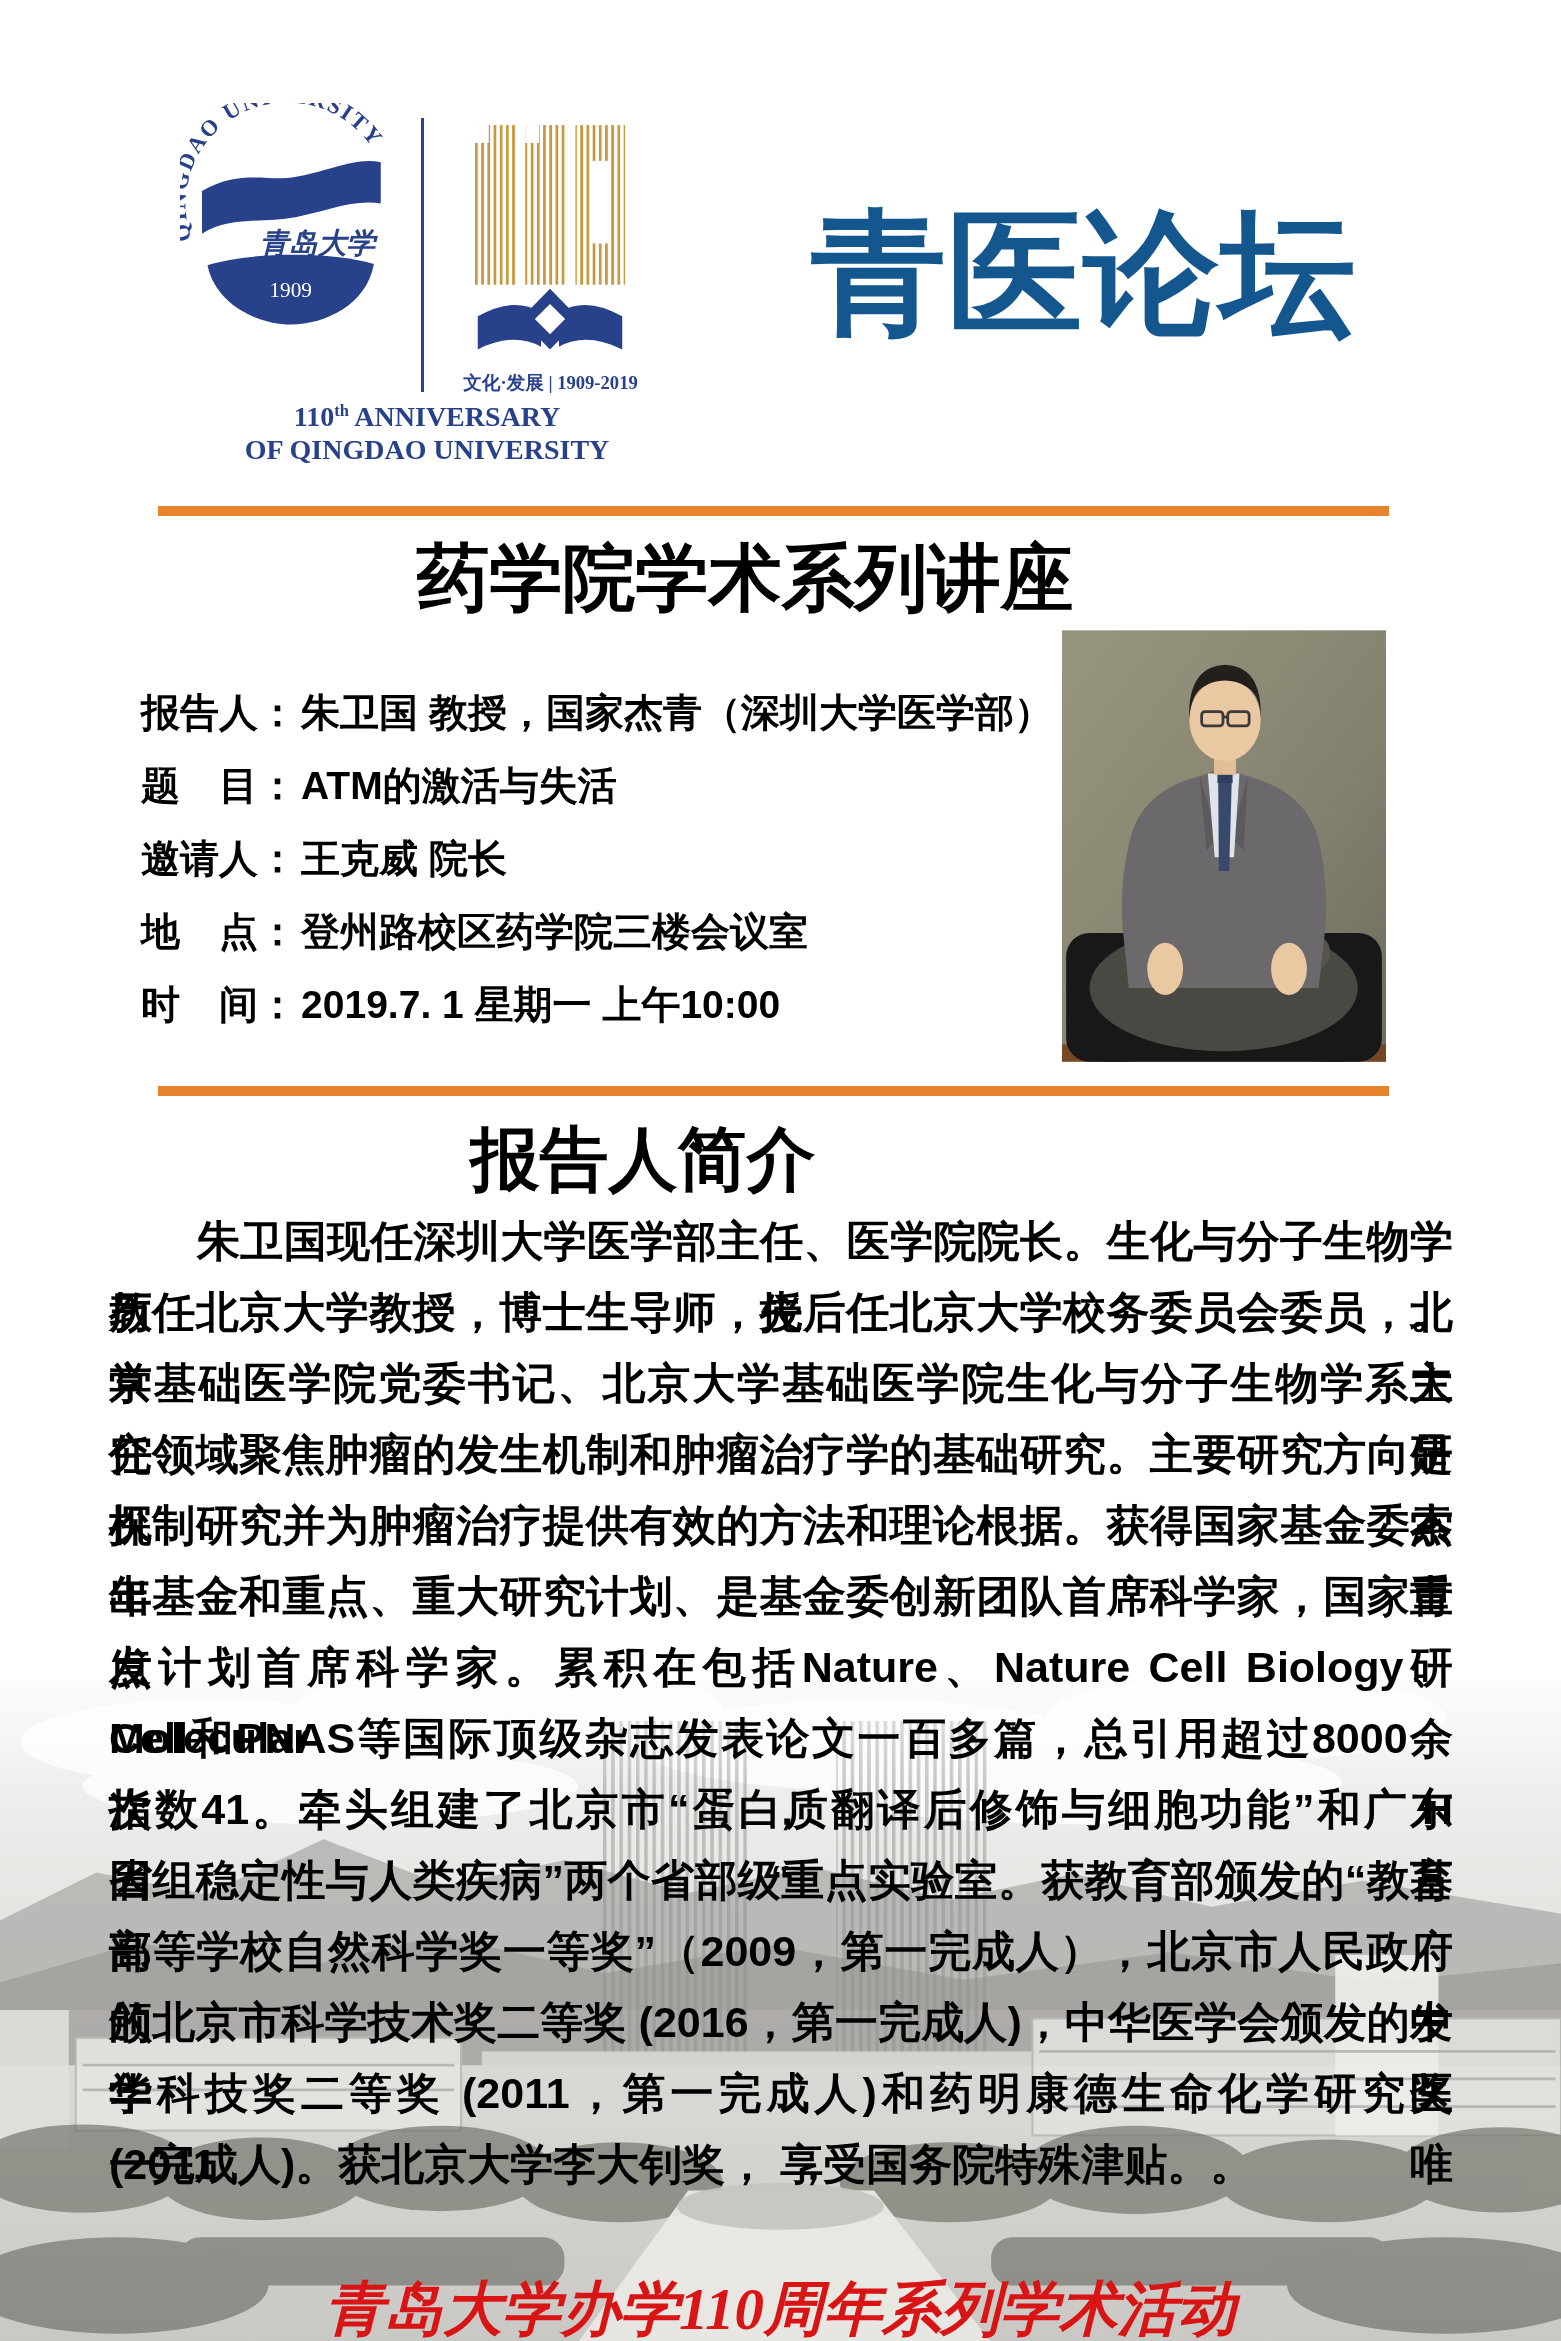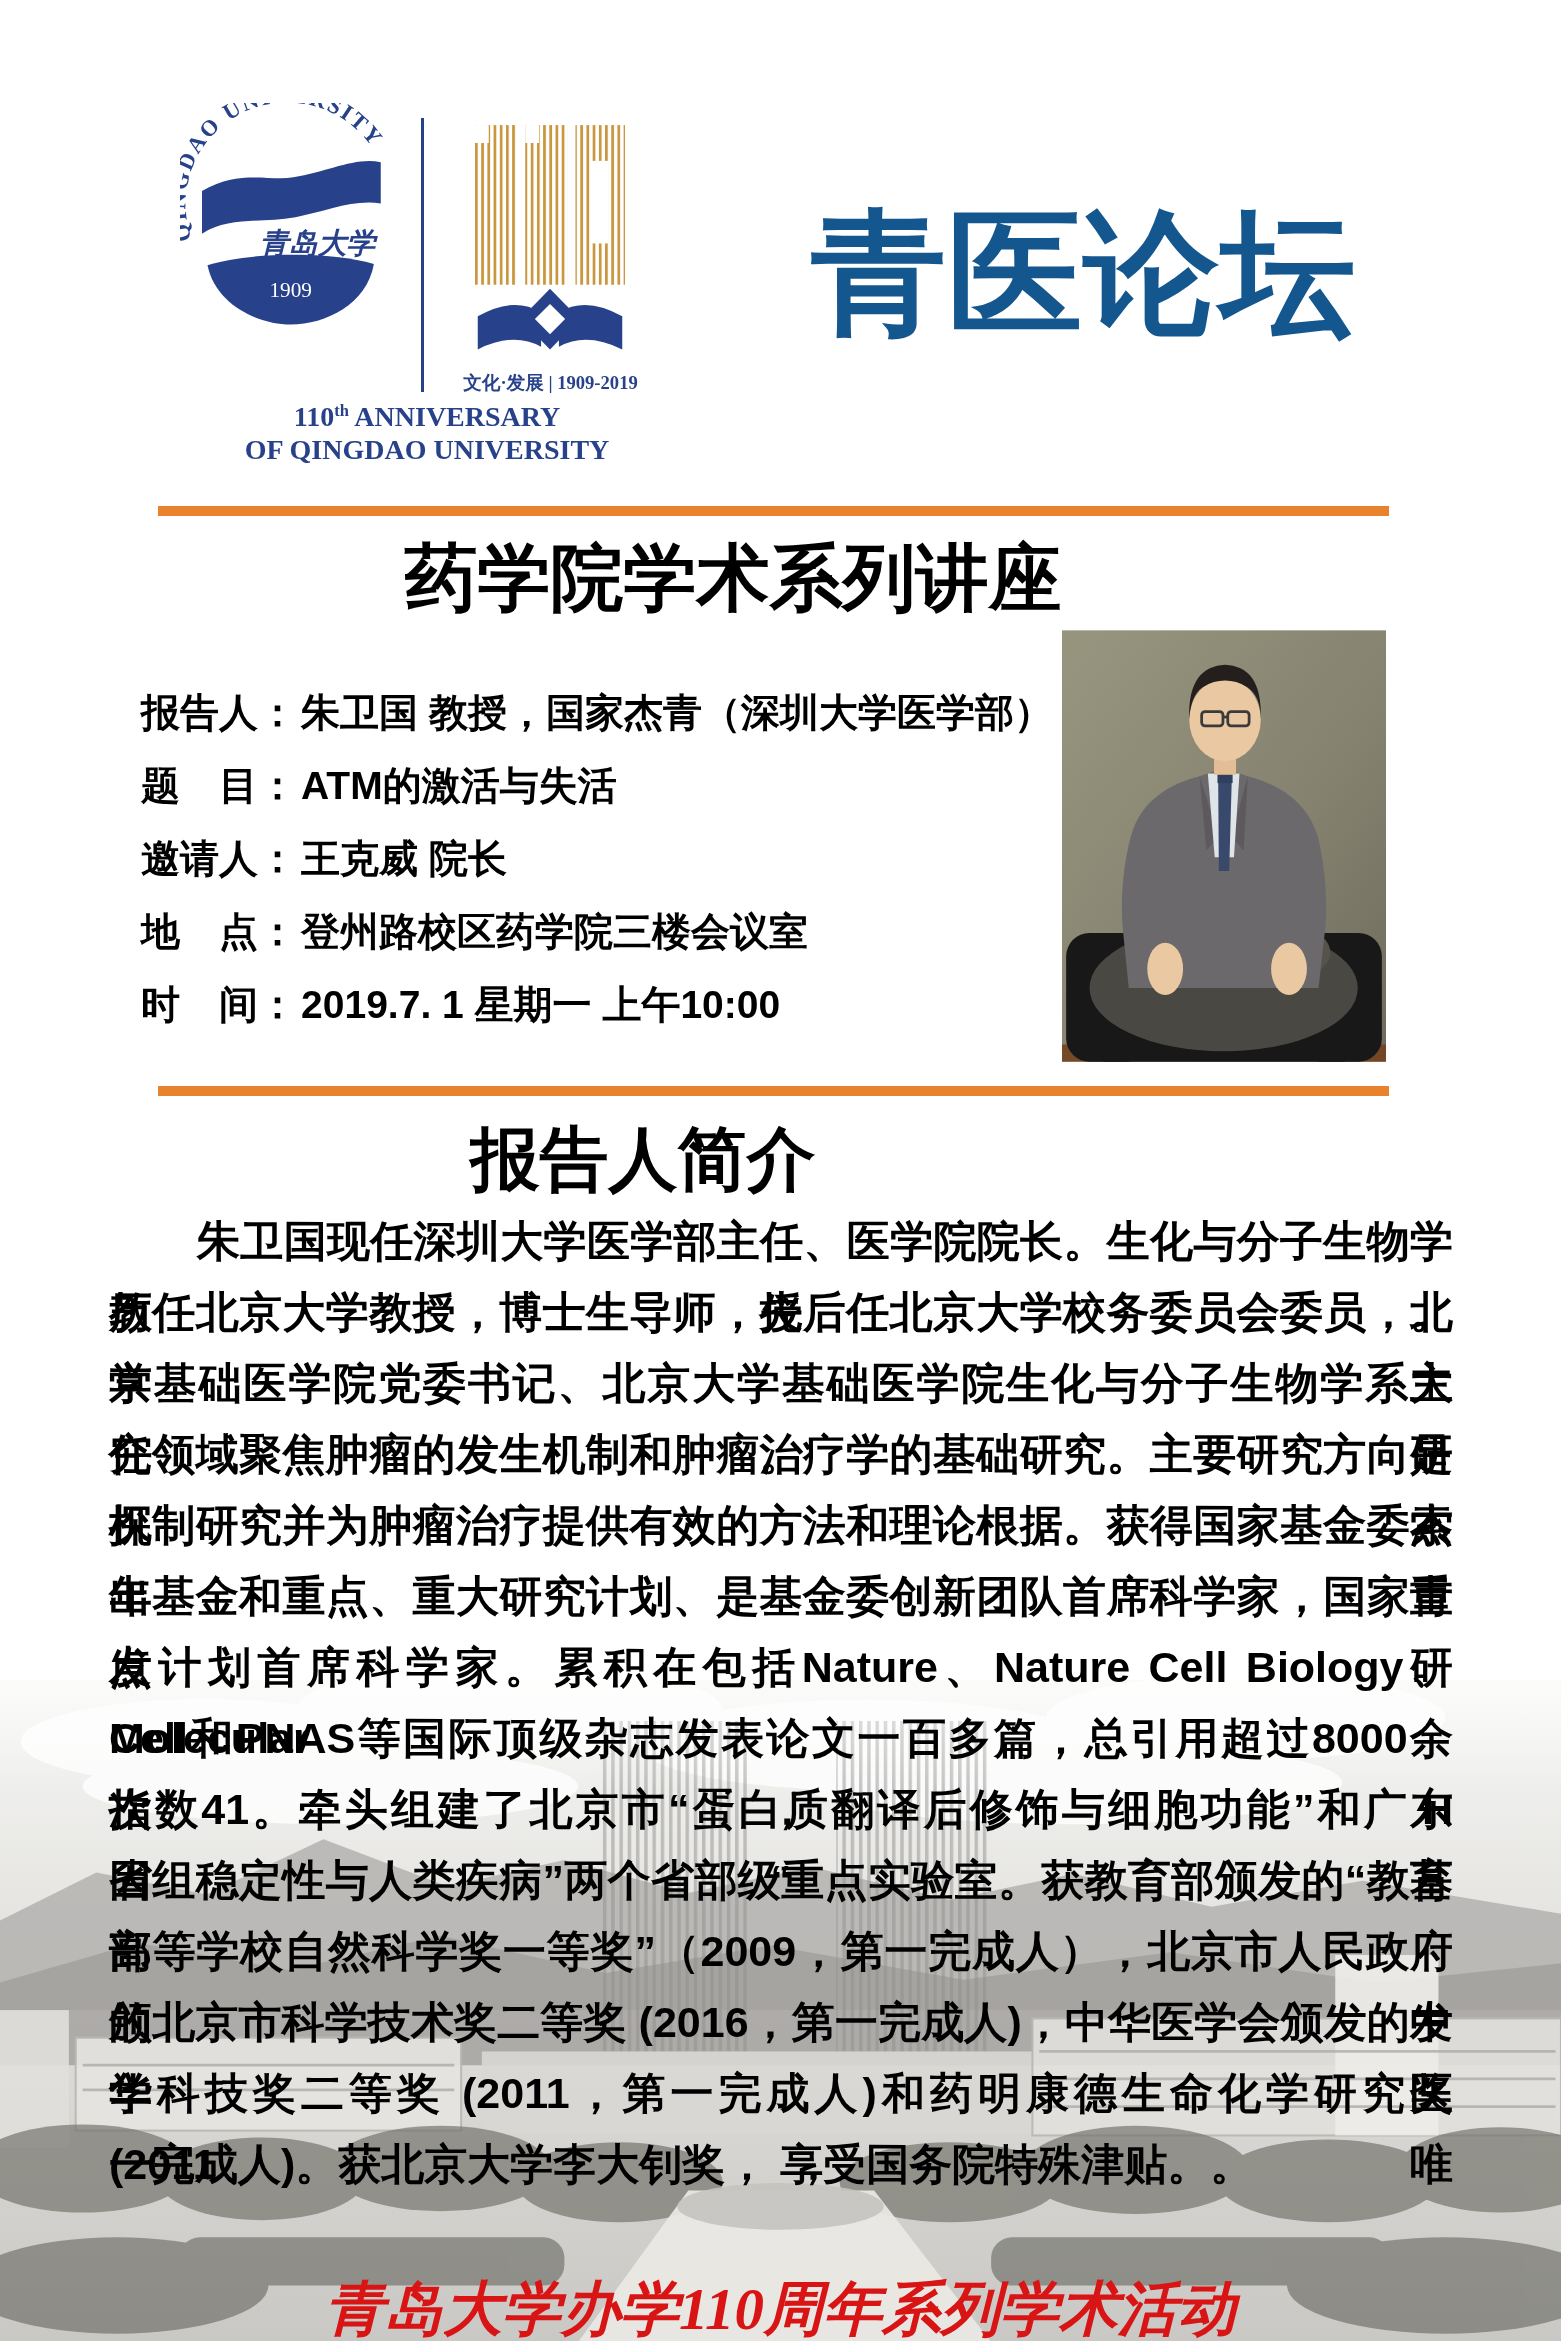--- a/index.html
+++ b/index.html
@@ -21,21 +21,21 @@
         font-weight:700;font-size:28px;color:#27418a;line-height:1.05;z-index:1;}
   .anniv-en .l2{display:block;margin-top:3.4px;}
   .anniv-en sup{font-size:16.5px;}
   .forum-title{left:811px;top:206px;font-size:135px;font-weight:700;color:#14578f;line-height:1;
         letter-spacing:1.4px;z-index:1;white-space:nowrap;}
   
   .bar{left:158px;width:1231px;height:9.6px;background:#e8822d;z-index:1;}
   .bar1{top:506px;} .bar2{top:1086px;}
   
   .series-title{left:0;top:530px;width:1466px;text-align:center;font-size:73px;font-weight:700;
-        color:#000;z-index:1;}
+        color:#000;z-index:1;padding-left:12px;}
   .info-block{left:141px;top:676px;width:926px;z-index:1;}
   .info-row{height:73px;line-height:73px;font-size:39px;font-weight:700;color:#000;white-space:nowrap;}
   .info-label{margin-right:4.1px;}
   .speaker-photo{left:1062px;top:630px;width:324px;height:432px;z-index:1;}
   
   .bio-heading{left:0;top:1114px;width:1286px;text-align:center;font-size:69px;font-weight:700;
         color:#000;z-index:1;}
   .bio{left:109px;top:1206px;width:1344px;z-index:1;}
   .bio-line{height:71px;line-height:71px;font-size:43px;font-weight:700;color:#000;
         text-align:justify;text-align-last:justify;text-justify:inter-character;overflow:visible;}

